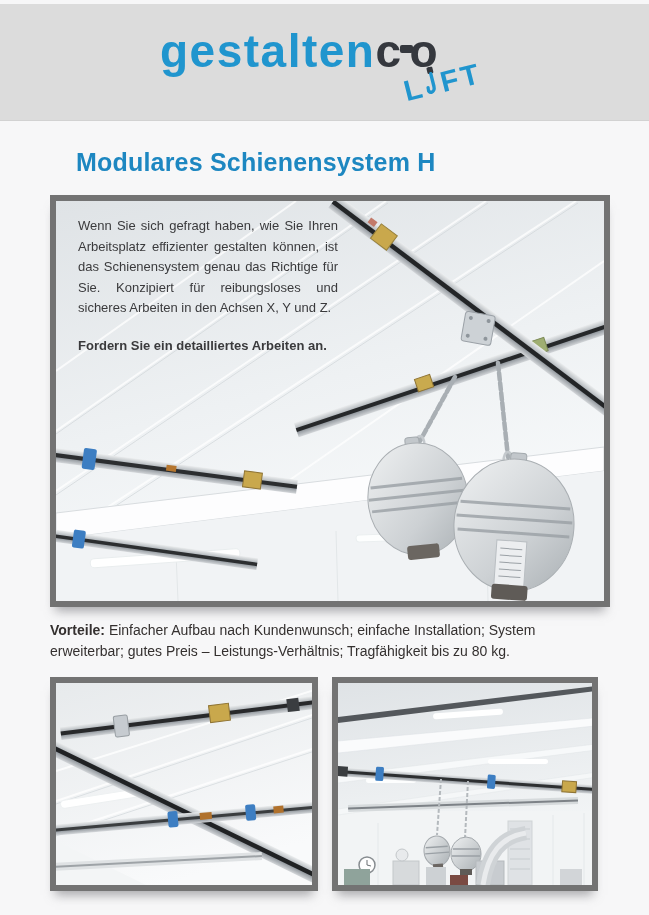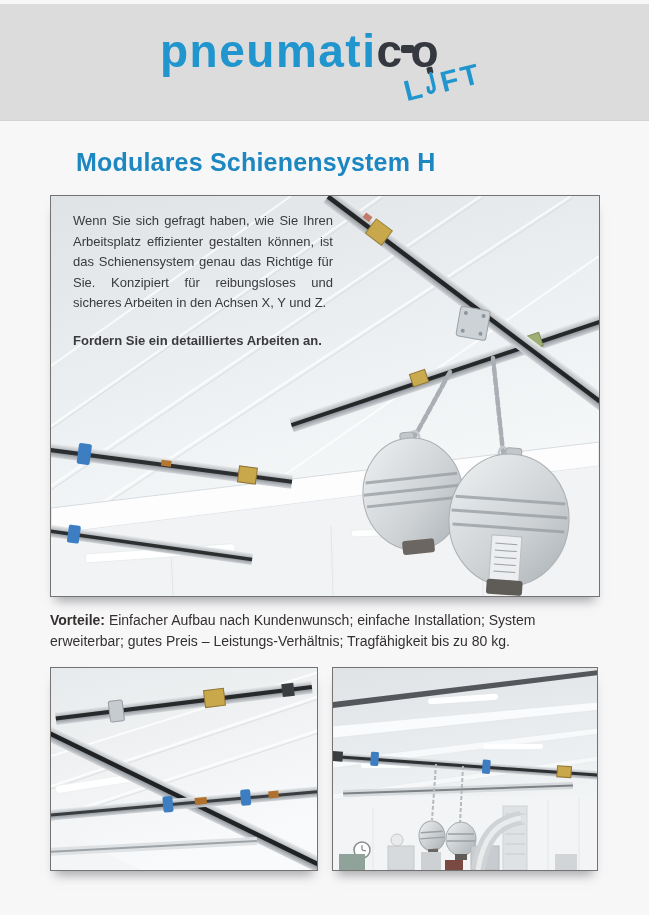--- a/index.html
+++ b/index.html
@@ -57,21 +57,21 @@
   
   .page-title{
     margin:27px 0 0 76px;
     font-size:25px;
     font-weight:bold;
     color:#1d87c1;
     letter-spacing:0.2px;
   }
   
   .photo{
-    border:1px solid #737373;
+    border:6px solid #737373;
     background:#eef0f2;
     box-shadow:0 9px 10px -5px rgba(100,100,105,0.55);
     position:relative;
     overflow:hidden;
   }
   .photo-main{
     width:548px;height:400px;
     margin:18px 0 0 50px;
   }
   .photo svg{display:block;}
@@ -106,21 +106,21 @@
     gap:14px;
   }
   .photo-left{width:268px;height:202px;}
   .photo-right{width:266px;height:202px;}
 </style>
 </head>
 <body>
 
 <div class="header">
   <div class="logo">
-    <div class="logo-wordmark"><span class="lg-blue">pneumati</span><span class="lg-dark">c</span><span class="lg-dash"></span><span class="lg-dark">o</span></div>
+    <div class="logo-wordmark"><span class="lg-blue">gestalten</span><span class="lg-dark">c</span><span class="lg-dash"></span><span class="lg-dark">o</span></div>
     <div class="logo-lift"><span>L</span><svg class="hook" width="15" height="32" viewBox="0 0 15 32">
           <rect x="5" y="0" width="6" height="7" rx="1.5" fill="#35383e"></rect>
           <path d="M8 7 v13 c0 7 -8 7 -6 0" stroke="#2095ce" stroke-width="3.4" fill="none" stroke-linecap="round"></path>
         </svg><span>FT</span></div>
   </div>
 </div>
 
 <h1 class="page-title">Modulares Schienensystem H</h1>
 
 <div class="photo photo-main" role="img" aria-label="Deckenmontiertes Schienensystem mit zwei an Ketten hängenden Federzügen">

